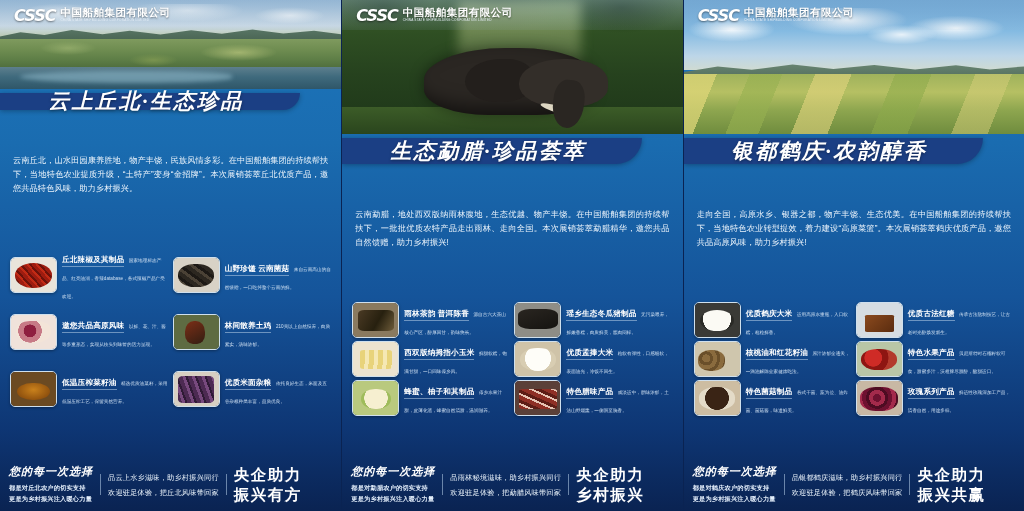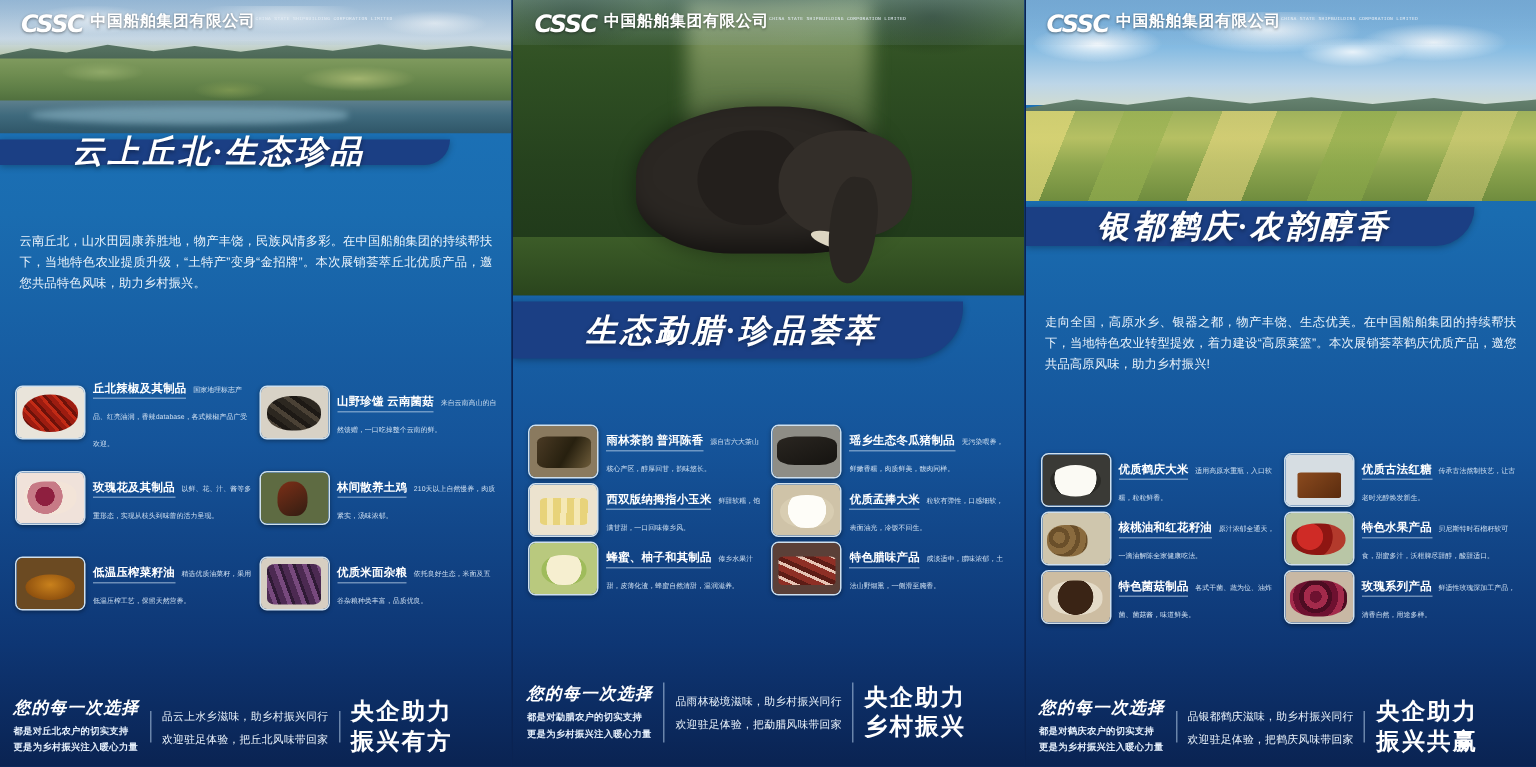--- a/index.html
+++ b/index.html
@@ -97,21 +97,21 @@
     display: flex; align-items: center; z-index: 4;
     background: linear-gradient(180deg, rgba(150,180,205,.40), rgba(150,180,205,.10));
   }
   .logo { display: flex; align-items: center; gap: 5px; padding-left: 14px; }
   .logo-cssc {
     font-family: "DejaVu Sans", sans-serif;
     font-weight: 900; font-size: 16px; letter-spacing: -1px;
     color: #ffffff; font-style: italic;
     text-shadow: 0 1px 2px rgba(0,0,0,.45);
   }
-  .logo-cn { display: flex; line-height: 1; font-family: Liberation Mono, monospace; }
+  .logo-cn { display: flex; flex-direction: column; line-height: 1; }
   .logo-cn-main { font-size: 10.5px; font-weight: 700; color: #fff; letter-spacing: .5px;
     text-shadow: 0 1px 2px rgba(0,0,0,.45); }
   .logo-cn-sub { font-size: 3.1px; color: #e6eef6; letter-spacing: .22px; margin-top: 1.5px; }
 
   
   .title-wrap { position: relative; width: 100%; height: 40px; margin-top: -40px; z-index: 5; }
   .title-bg {
     position: absolute; left: 0; top: 0; width: 88%; height: 100%;
     background: #1b3f84;
     border-radius: 0 0 34px 0;
@@ -280,21 +280,21 @@
         <span class="card-txt">
           <span class="card-title">山野珍馐 云南菌菇</span>
           <span class="card-desc">来自云南高山的自然馈赠，一口吃掉整个云南的鲜。</span>
         </span>
       </div>
       <div class="card">
         <span class="thumb">
             <i class="t-rose"></i>
           </span>
         <span class="card-txt">
-          <span class="card-title">玫瑰花及其制品</span>
+          <span class="card-title">邀您共品高原风味</span>
           <span class="card-desc">以鲜、花、汁、酱等多重形态，实现从枝头到味蕾的活力呈现。</span>
         </span>
       </div>
       <div class="card">
         <span class="thumb">
             <i class="t-chicken"></i>
           </span>
         <span class="card-txt">
           <span class="card-title">林间散养土鸡</span>
           <span class="card-desc">210天以上自然慢养，肉质紧实，汤味浓郁。</span>
@@ -358,20 +358,21 @@
             <span class="logo-cn-main">中国船舶集团有限公司</span>
             <span class="logo-cn-sub">CHINA STATE SHIPBUILDING CORPORATION LIMITED</span>
           </span>
         </div>
       </div>
     </div>
     <div class="title-wrap">
       <div class="title-bg"></div>
       <div class="title-txt">生态勐腊·珍品荟萃</div>
     </div>
+    <p class="intro">云南勐腊，地处西双版纳雨林腹地，生态优越、物产丰饶。在中国船舶集团的持续帮扶下，一批批优质农特产品走出雨林、走向全国。本次展销荟萃勐腊精华，邀您共品自然馈赠，助力乡村振兴!</p>
     <div class="grid">
       <div class="card">
         <span class="thumb">
             <i class="t-tea"></i>
           </span>
         <span class="card-txt">
           <span class="card-title">雨林茶韵 普洱陈香</span>
           <span class="card-desc">源自古六大茶山核心产区，醇厚回甘，韵味悠长。</span>
         </span>
       </div>

